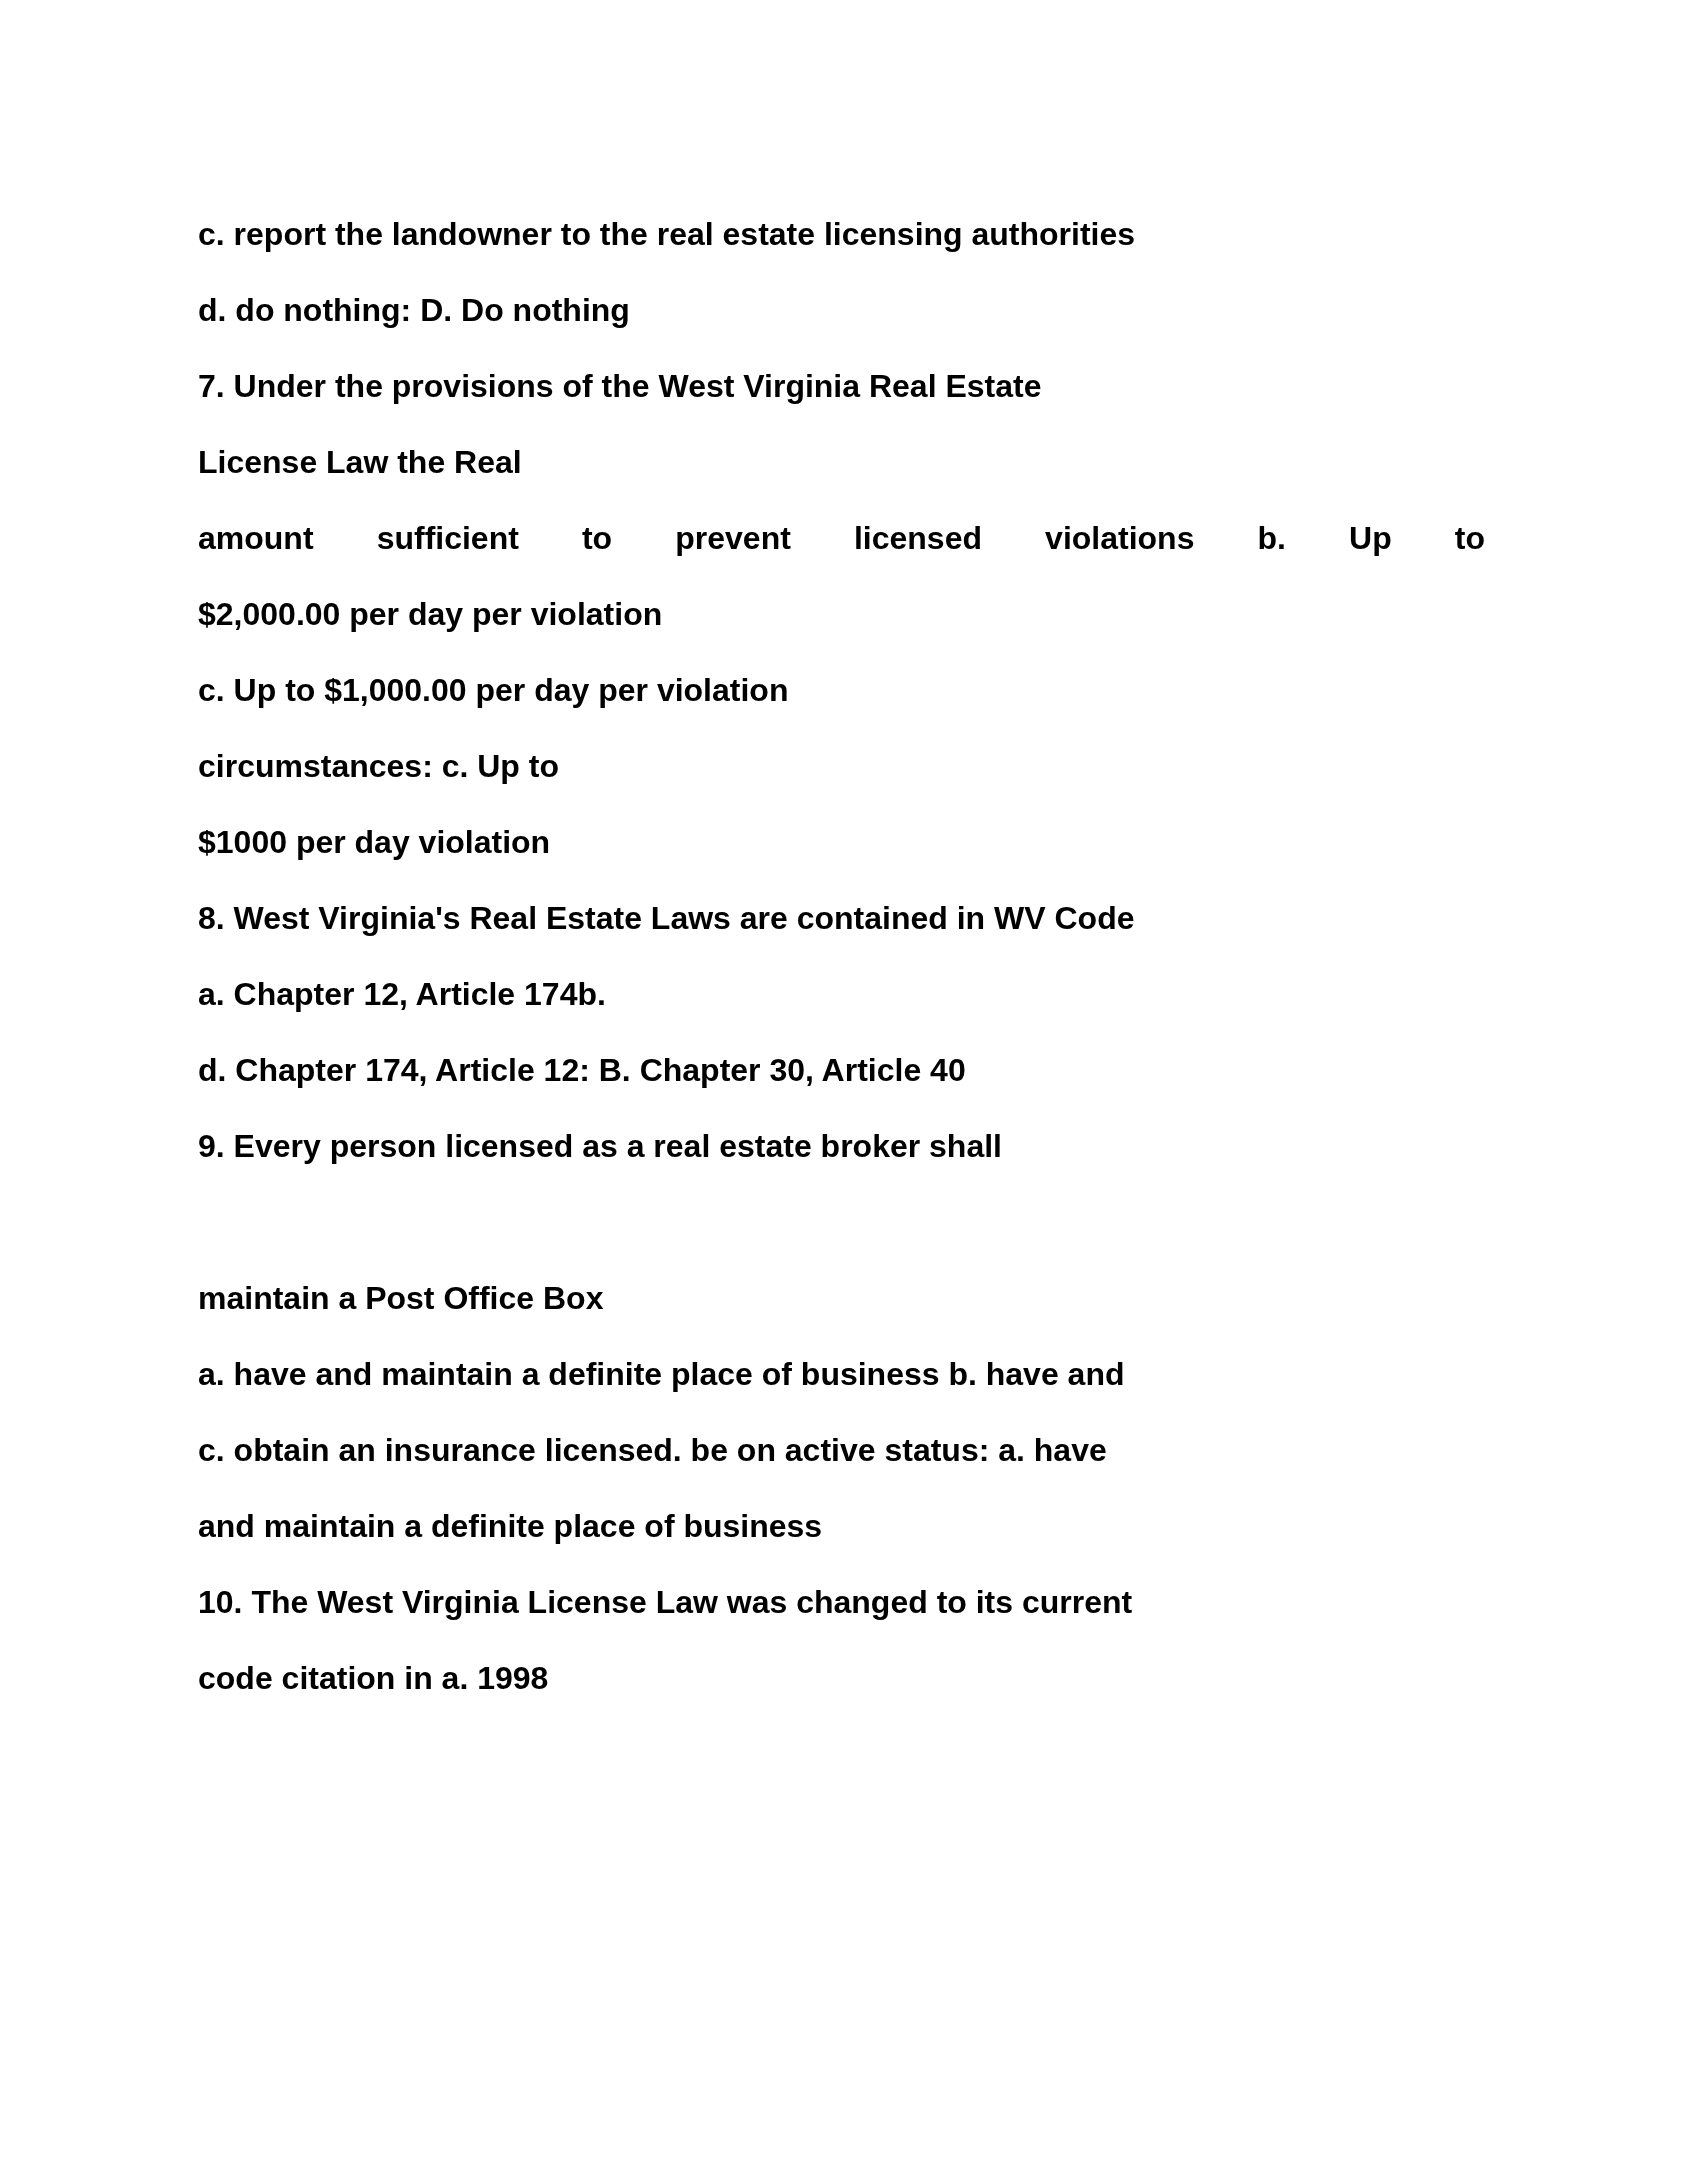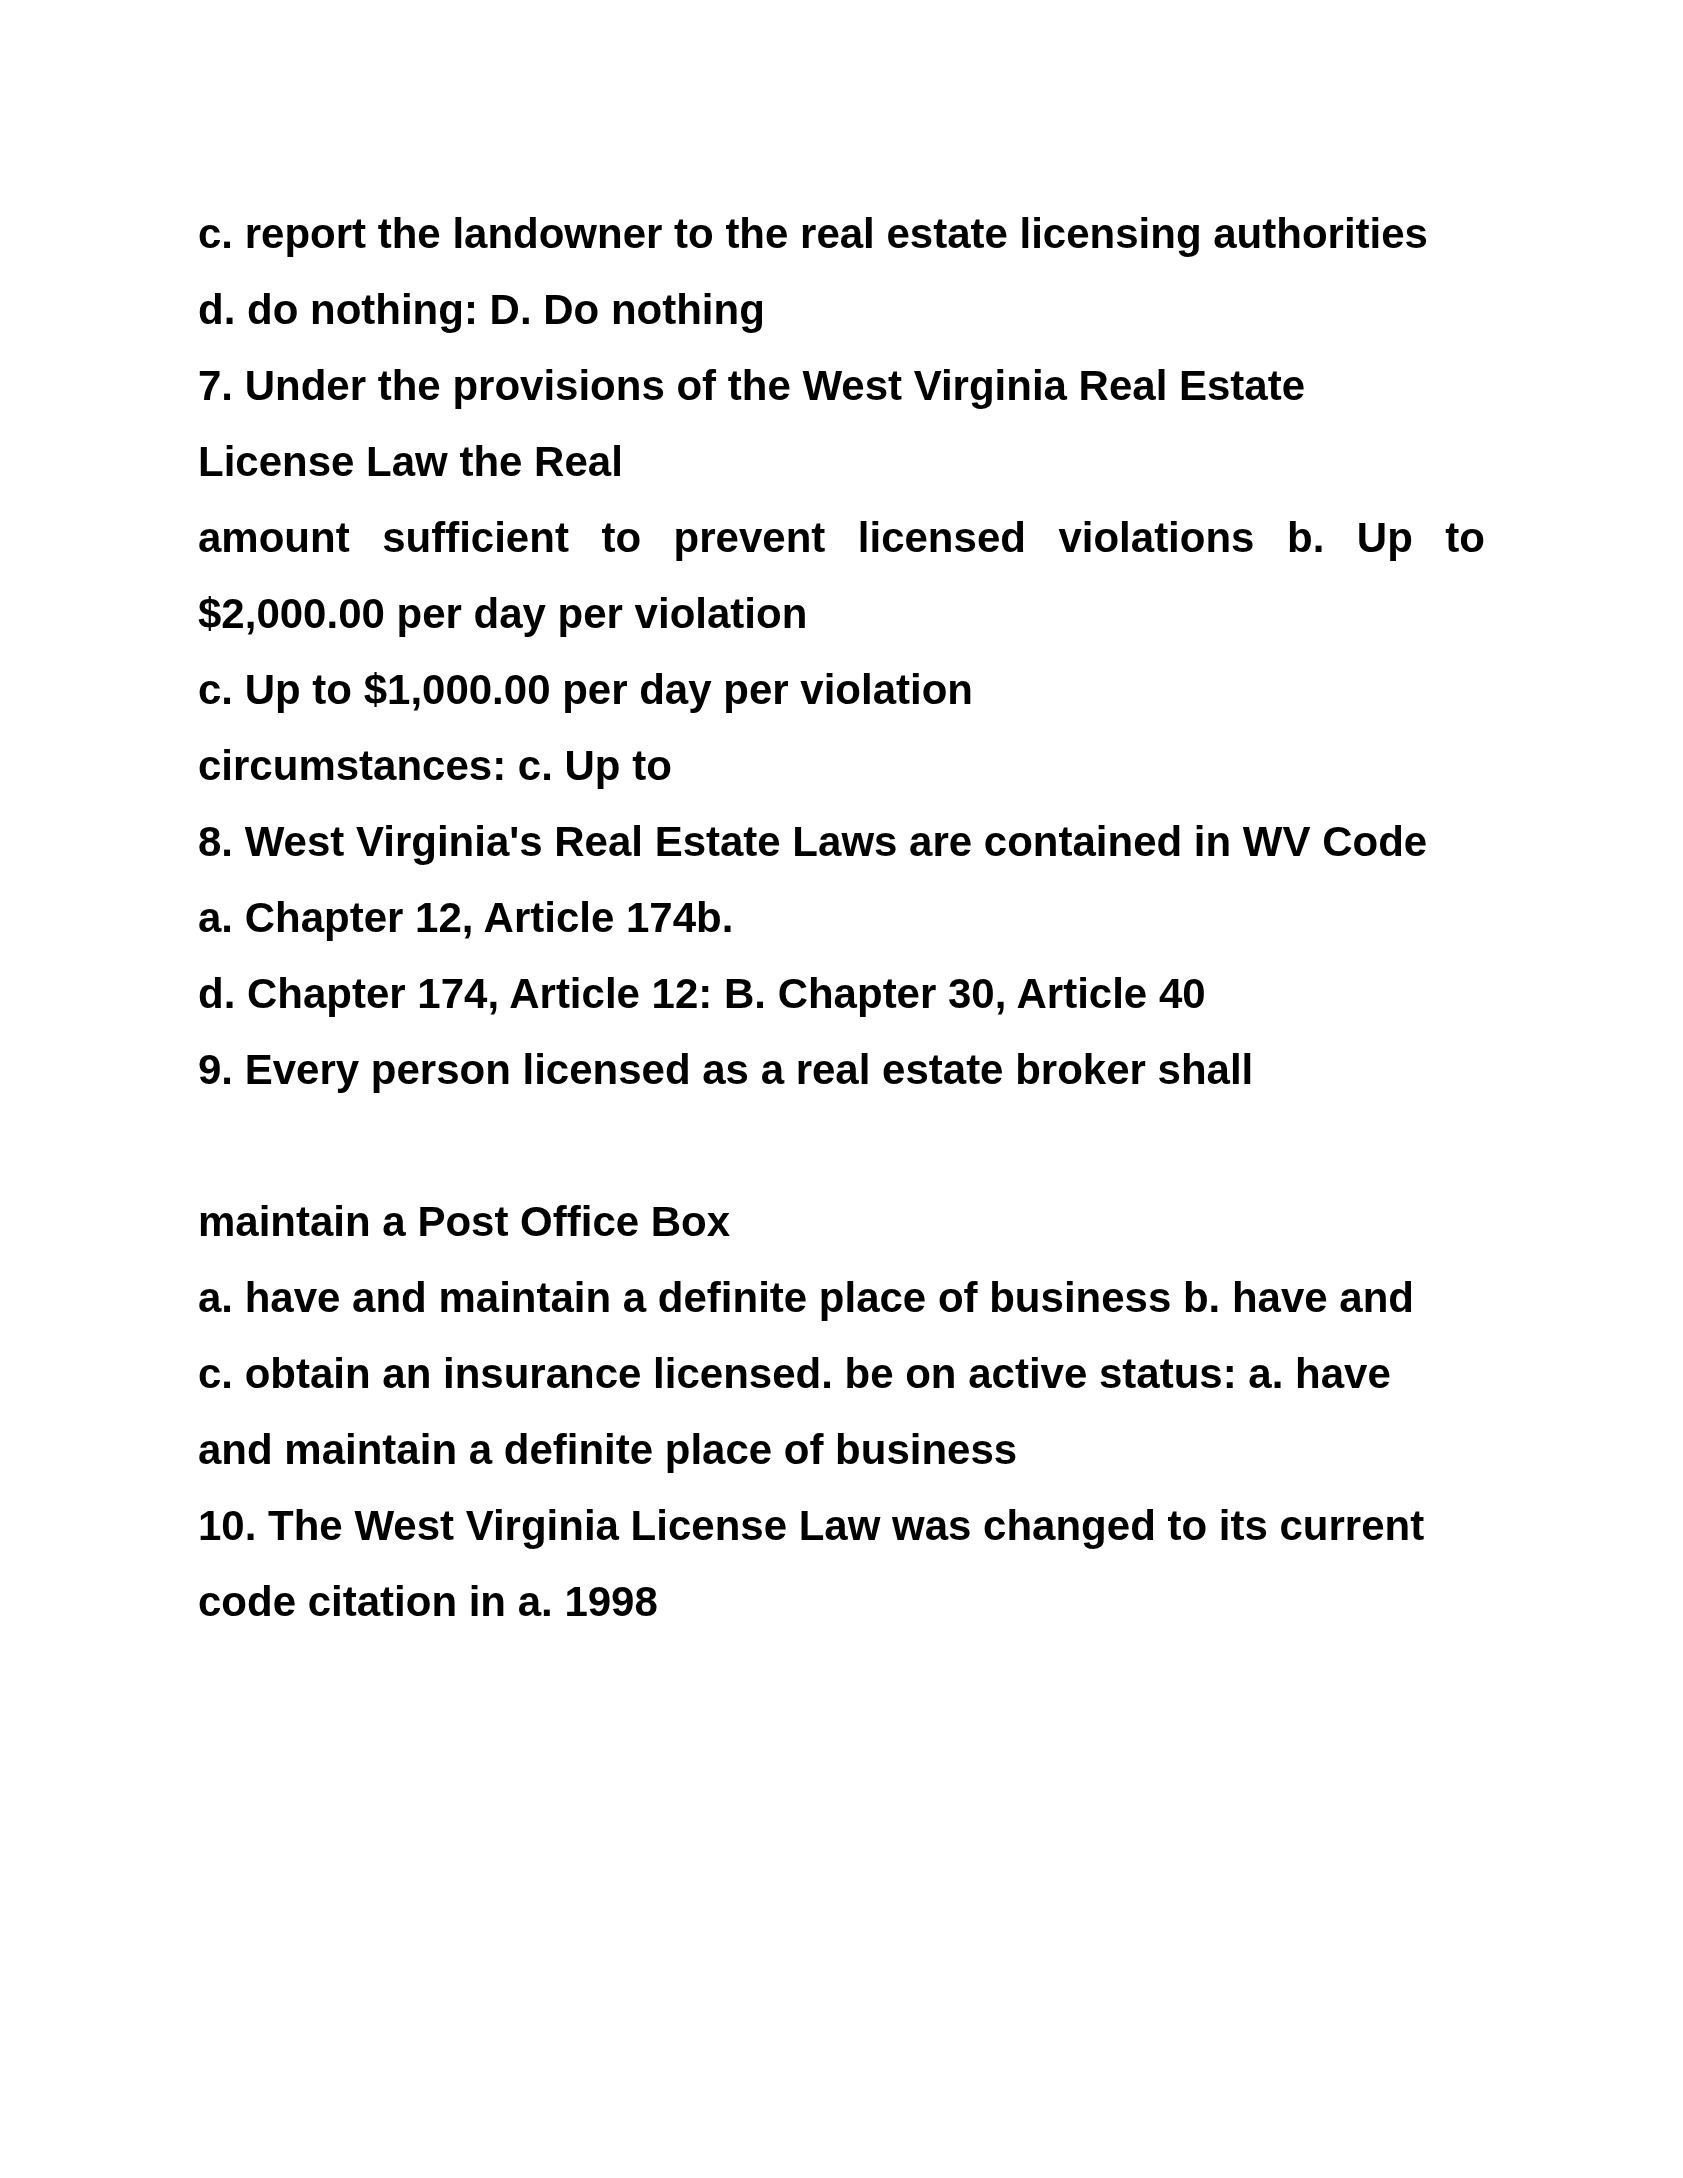--- a/index.html
+++ b/index.html
@@ -13,21 +13,21 @@
       position: relative;
       overflow: hidden;
       font-family: "Liberation Sans", sans-serif;
       color: #000000;
     }
     .page {
       position: absolute;
       left: 198px;
       top: 196px;
       width: 1287px;
-      font-size: 42px;
+      font-size: 32px;
       line-height: 76px;
     }
     .line {
       display: block;
       white-space: nowrap;
       height: 76px;
     }
     .line.just {
       text-align: justify;
       text-align-last: justify;
@@ -60,20 +60,23 @@
   <div class="line">
     <span class="b">$2,000.00 per day per violation</span>
   </div>
   <div class="line">
     <span class="b">c. Up to $1,000.00 per day per violation</span>
   </div>
   <div class="line">
     <span class="b">circumstances:</span><span class="r"> c. Up to</span>
   </div>
   <div class="line">
+    <span class="r">$1000 per day violation</span>
+  </div>
+  <div class="line">
     <span class="r">8. </span><span class="b">West Virginia's Real Estate Laws are contained in WV Code</span>
   </div>
   <div class="line">
     <span class="b">a. Chapter 12, Article 174b.</span>
   </div>
   <div class="line">
     <span class="b">d. Chapter 174, Article 12:</span><span class="r"> B. Chapter 30, Article 40</span>
   </div>
   <div class="line">
     <span class="r">9. </span><span class="b">Every person licensed as a real estate broker shall</span>

